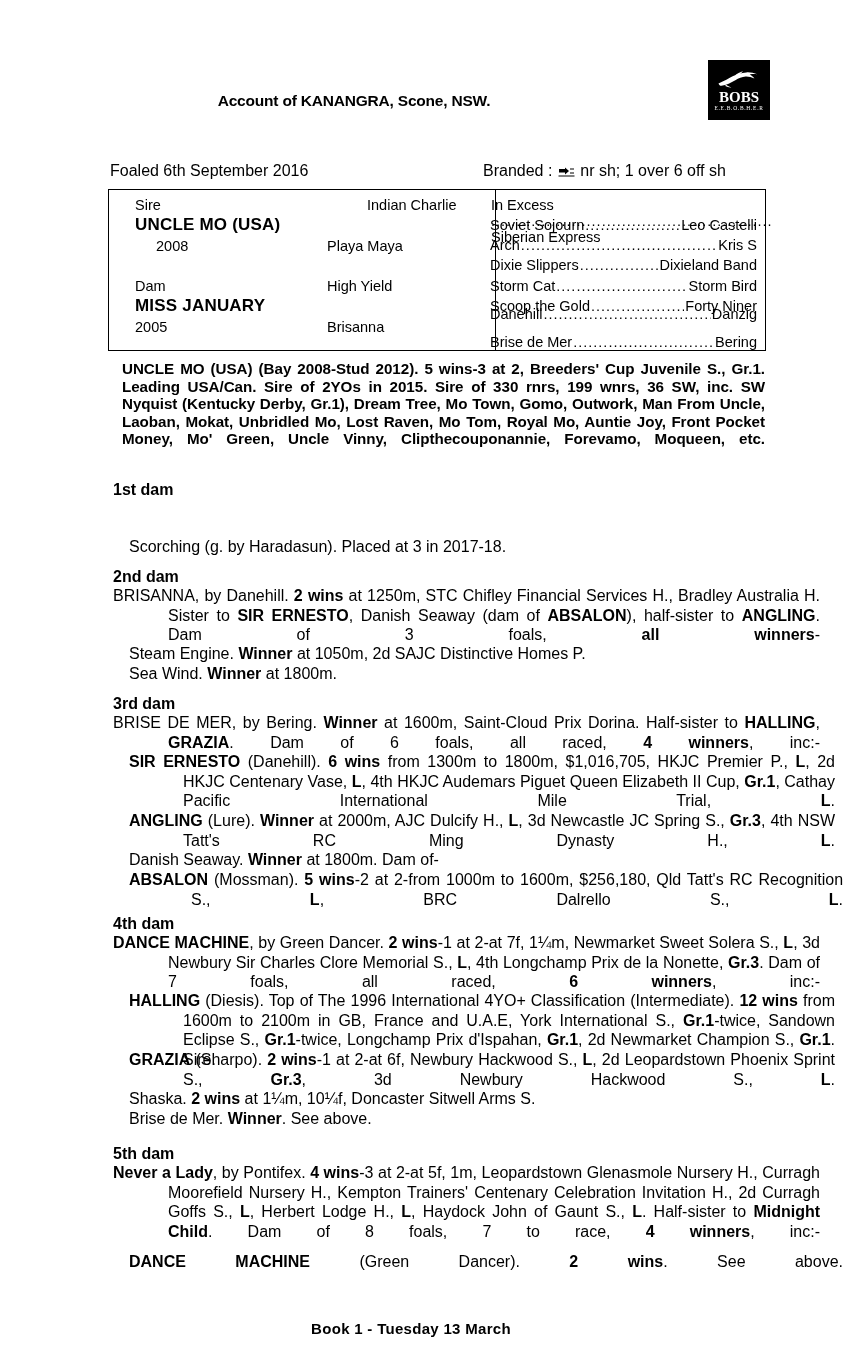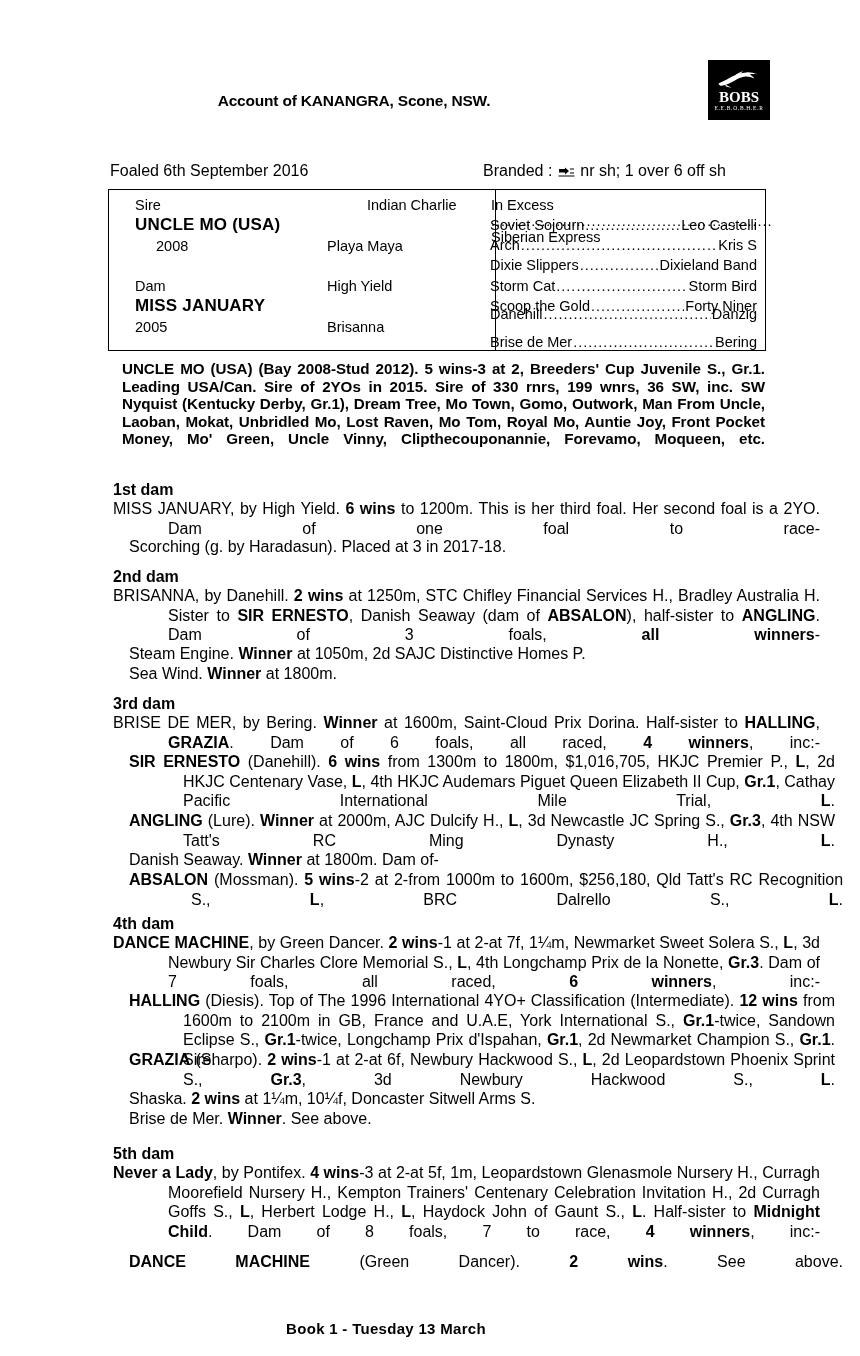--- a/index.html
+++ b/index.html
@@ -209,20 +209,21 @@
 
   
   .footer {
     position: absolute;
     left: 0; top: 1320px;
     width: 772px;
     text-align: center;
     font-size: 15px;
     font-weight: bold;
     letter-spacing: 0.3px;
+    padding-left: 25px;
   }
 </style>
 </head>
 <body>
 
 <div class="page">
 
   <div class="logo-box">
     <svg class="logo-horse" viewBox="0 0 60 26">
       <path fill="#ffffff" d="M2 19 C10 16 16 12 22 9 C27 6.6 33 4.5 40 4 C45 3.6 50 4.6 55 6.6 C52 6.2 48 6.1 44.5 7 C47 8.2 49.5 10 51 12.3 C47 10.4 43 9.4 39 9.6 C34 9.9 29.5 12 25 14.6 C19 18 13 21 6 22.2 C4.5 22.4 3 21.6 2 19 Z"></path>
@@ -297,21 +298,20 @@
         <span class="gp-a">Brise de Mer</span>
         <span class="gp-dots">........................................................</span>
         <span class="gp-b">Bering</span>
       </div>
     </div>
   </div>
 
   <div class="sire-block">UNCLE MO (USA) (Bay 2008-Stud 2012). 5 wins-3 at 2, Breeders' Cup Juvenile S., Gr.1. Leading USA/Can. Sire of 2YOs in 2015. Sire of 330 rnrs, 199 wnrs, 36 SW, inc. SW Nyquist (Kentucky Derby, Gr.1), Dream Tree, Mo Town, Gomo, Outwork, Man From Uncle, Laoban, Mokat, Unbridled Mo, Lost Raven, Mo Tom, Royal Mo, Auntie Joy, Front Pocket Money, Mo' Green, Uncle Vinny, Clipthecouponannie, Forevamo, Moqueen, etc.</div>
 
   <div class="dam-head" style="top:481px;">1st dam</div>
-  <div class="para ind1" style="top:499px;">MISS JANUARY, by High Yield. <b>6 wins</b> to 1200m. This is her third foal. Her second foal is a 2YO. Dam of one foal to race-</div>
   <div class="para nj ind2" style="top:537px;">Scorching (g. by Haradasun). Placed at 3 in 2017-18.</div>
 
   <div class="dam-head" style="top:568px;">2nd dam</div>
   <div class="para ind1" style="top:586px;">BRISANNA, by Danehill. <b>2 wins</b> at 1250m, STC Chifley Financial Services H., Bradley Australia H. Sister to <b>SIR ERNESTO</b>, Danish Seaway (dam of <b>ABSALON</b>), half-sister to <b>ANGLING</b>. Dam of 3 foals, <b>all winners</b>-</div>
   <div class="para nj ind2" style="top:644px;">Steam Engine. <b>Winner</b> at 1050m, 2d SAJC Distinctive Homes P.</div>
   <div class="para nj ind2" style="top:664px;">Sea Wind. <b>Winner</b> at 1800m.</div>
 
   <div class="dam-head" style="top:695px;">3rd dam</div>
   <div class="para ind1" style="top:713px;">BRISE DE MER, by Bering. <b>Winner</b> at 1600m, Saint-Cloud Prix Dorina. Half-sister to <b>HALLING</b>, <b>GRAZIA</b>. Dam of 6 foals, all raced, <b>4 winners</b>, inc:-</div>
   <div class="para ind3" style="top:752px;"><b>SIR ERNESTO</b> (Danehill). <b>6 wins</b> from 1300m to 1800m, $1,016,705, HKJC Premier P., <b>L</b>, 2d HKJC Centenary Vase, <b>L</b>, 4th HKJC Audemars Piguet Queen Elizabeth II Cup, <b>Gr.1</b>, Cathay Pacific International Mile Trial, <b>L</b>.</div>

